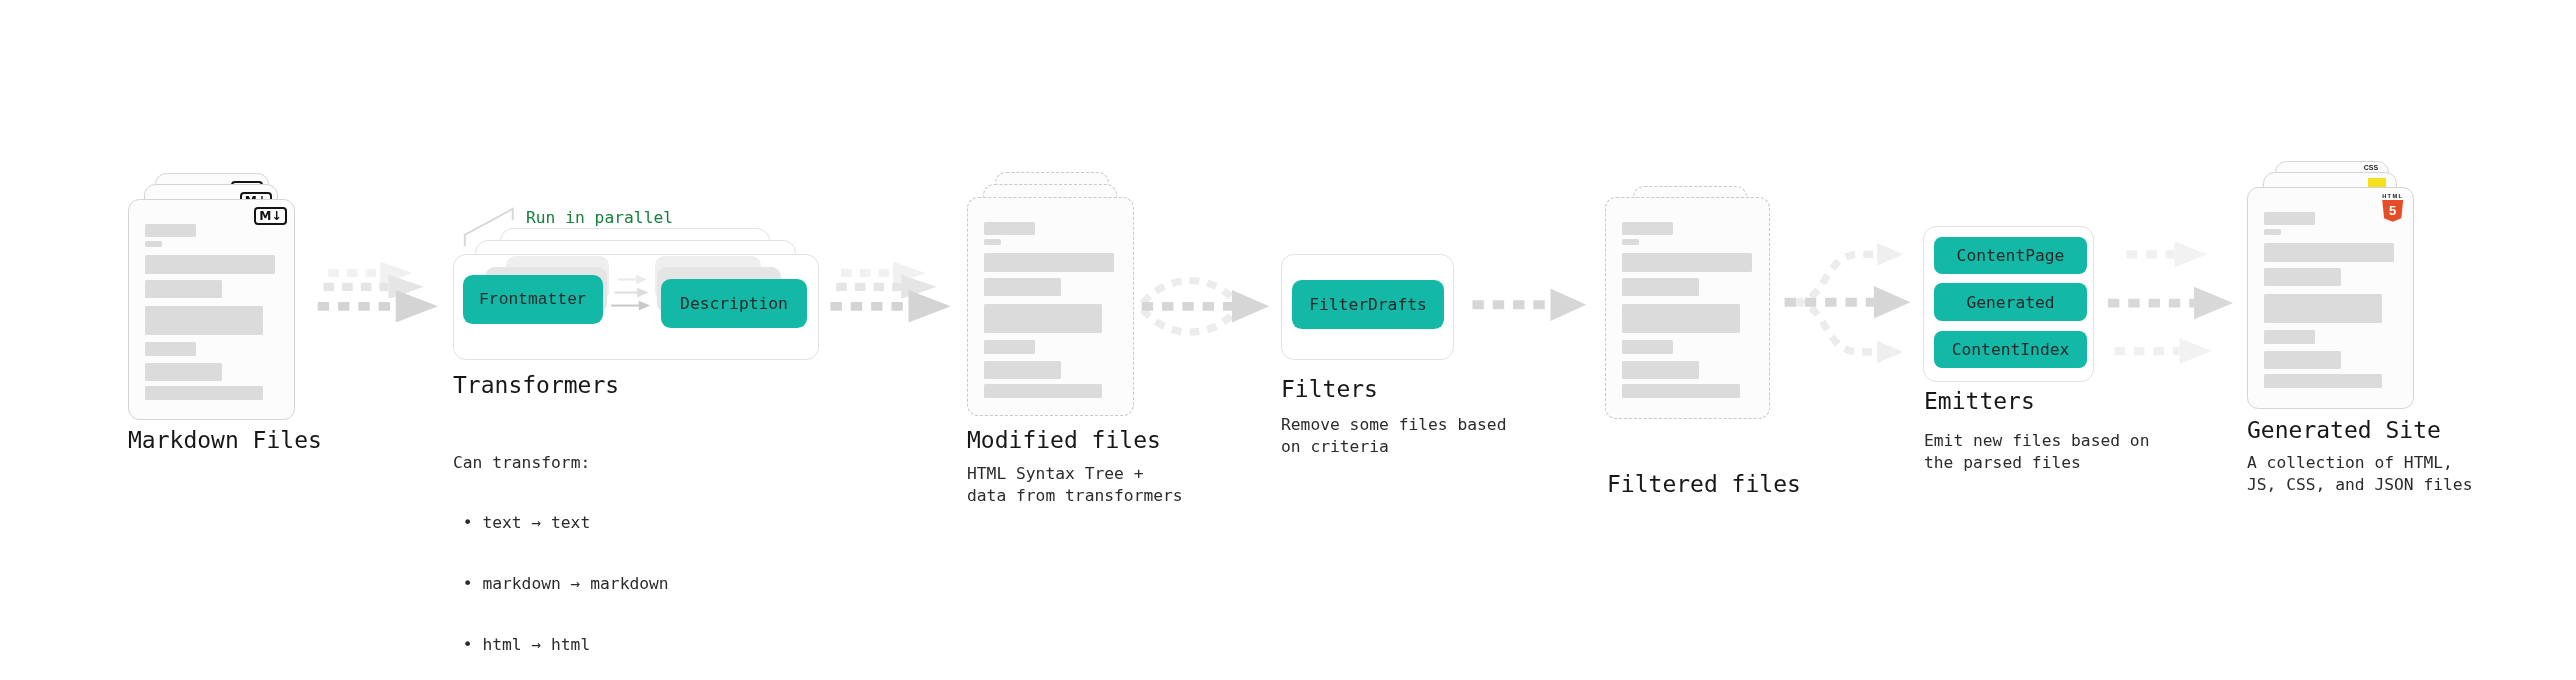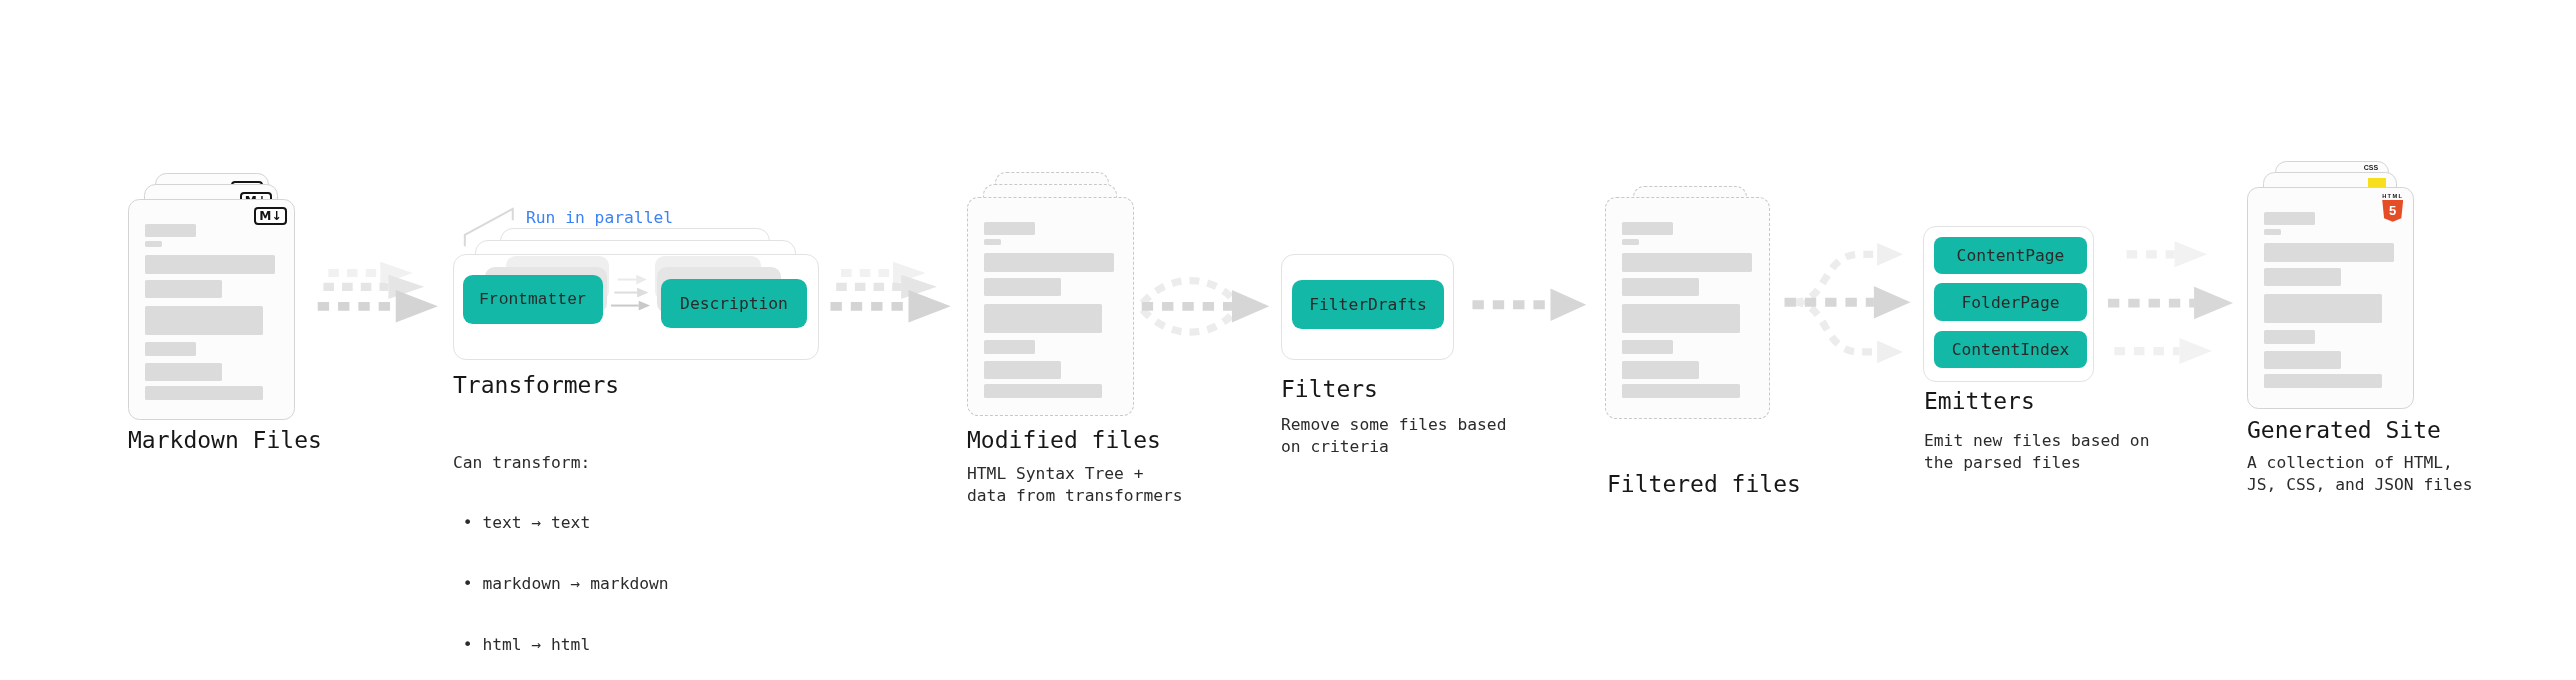--- a/index.html
+++ b/index.html
@@ -43,21 +43,21 @@
   .frame{position:absolute;box-sizing:border-box;background:#ffffff;border:1.6px solid #e2e2e2;border-radius:13px;z-index:2;}
   .pill{position:absolute;box-sizing:border-box;background:#14b8a6;border-radius:9.8px;z-index:3;
         display:flex;align-items:center;justify-content:center;font-size:16.3px;color:#2a2a2a;white-space:nowrap;}
   .pill.echo1{background:#e5e5e5;z-index:3;}
   .pill.echo2{background:#efefef;z-index:3;}
 
   
   .h1{position:absolute;font-size:23px;color:#171717;white-space:nowrap;z-index:4;}
   .sub{position:absolute;font-size:16.3px;line-height:22px;color:#2b2b2b;white-space:pre;z-index:4;}
   .list{position:absolute;font-size:16.3px;line-height:20.3px;color:#2b2b2b;white-space:pre;z-index:4;}
-  .annotation{position:absolute;font-size:16.3px;color:#3b82f6;white-space:nowrap;z-index:4;}
+  .annotation{position:absolute;font-size:16.3px;color:#15803d;white-space:nowrap;z-index:4;}
 </style>
 </head>
 <body>
 
 <div class="canvas">
 
   <svg class="arrows" width="2576" height="681" viewBox="0 0 3170 838">
 
     <g>
       <line x1="404" y1="336" x2="468" y2="336" stroke="#f1f1f1" stroke-width="10" stroke-dasharray="13 10"></line>
@@ -201,21 +201,21 @@
       <i class="bar b6"></i>
       <i class="bar b7"></i>
       <i class="bar b8"></i>
     </div>
     <div class="h1" style="left:1607px;top:427px;margin-top:44px;">Filtered files</div>
   </div>
 
   <div>
     <div class="frame" style="left:1923px;top:226px;width:171px;height:156px;"></div>
     <div class="pill" style="left:1934px;top:237px;width:153px;height:37px;border-radius:8.1px;">ContentPage</div>
-    <div class="pill" style="left:1934px;top:283px;width:153px;height:38px;border-radius:8.1px;">FolderPage</div>
+    <div class="pill" style="left:1934px;top:283px;width:153px;height:38px;border-radius:8.1px;">Generated</div>
     <div class="pill" style="left:1934px;top:331px;width:153px;height:37px;border-radius:8.1px;">ContentIndex</div>
     <div class="h1" style="left:1924px;top:388px;">Emitters</div>
     <div class="sub" style="left:1924px;top:430px;">Emit new files based on
 the parsed files</div>
   </div>
 
   <div>
     <div class="card tab" style="left:2275px;top:161px;width:114px;">
       <div class="css-badge">
         <span class="css-word">CSS</span>

